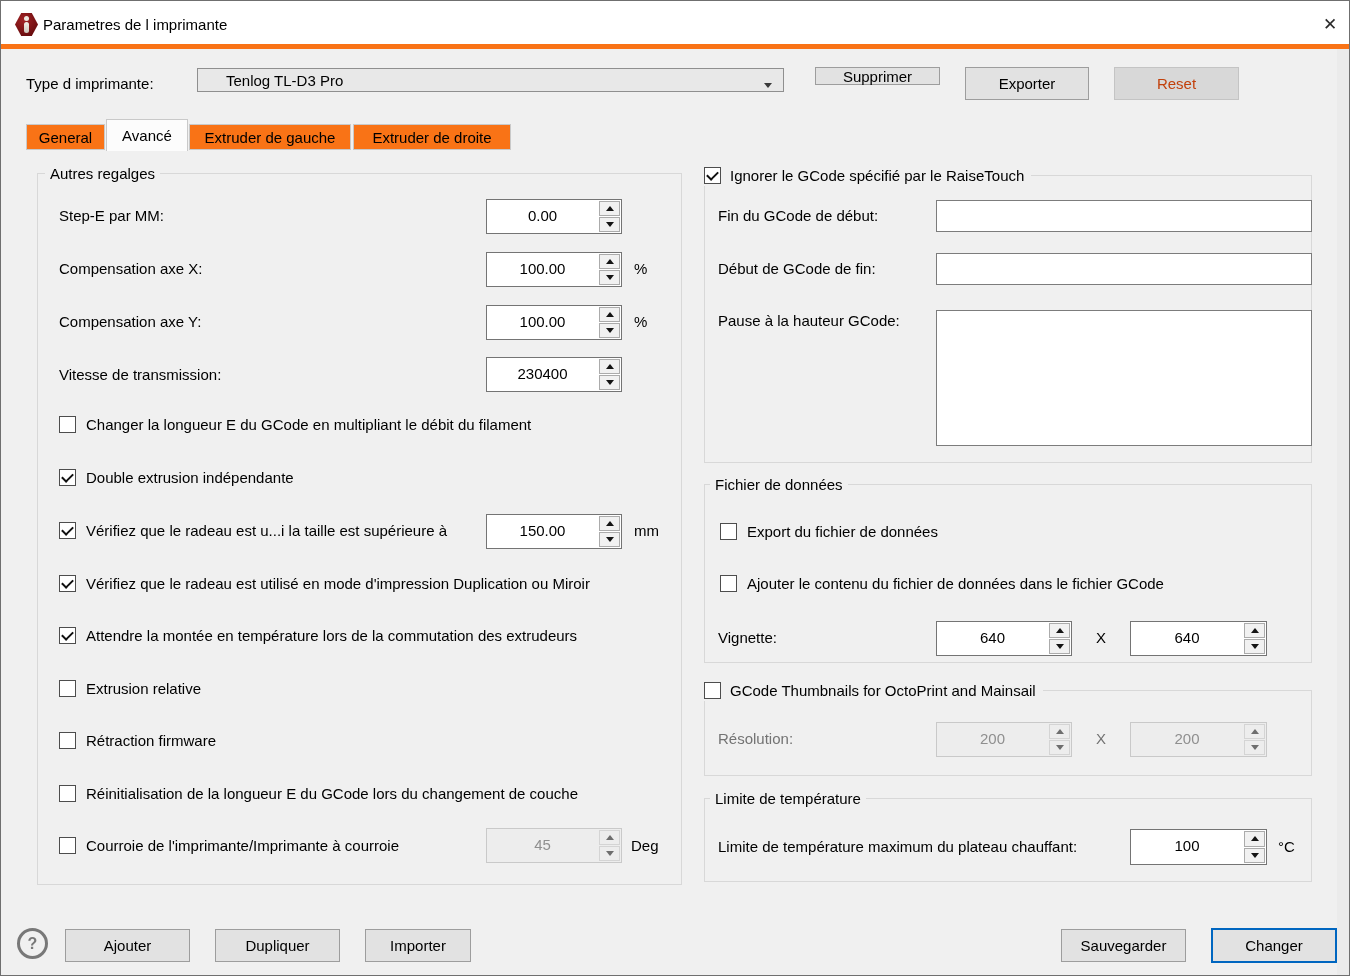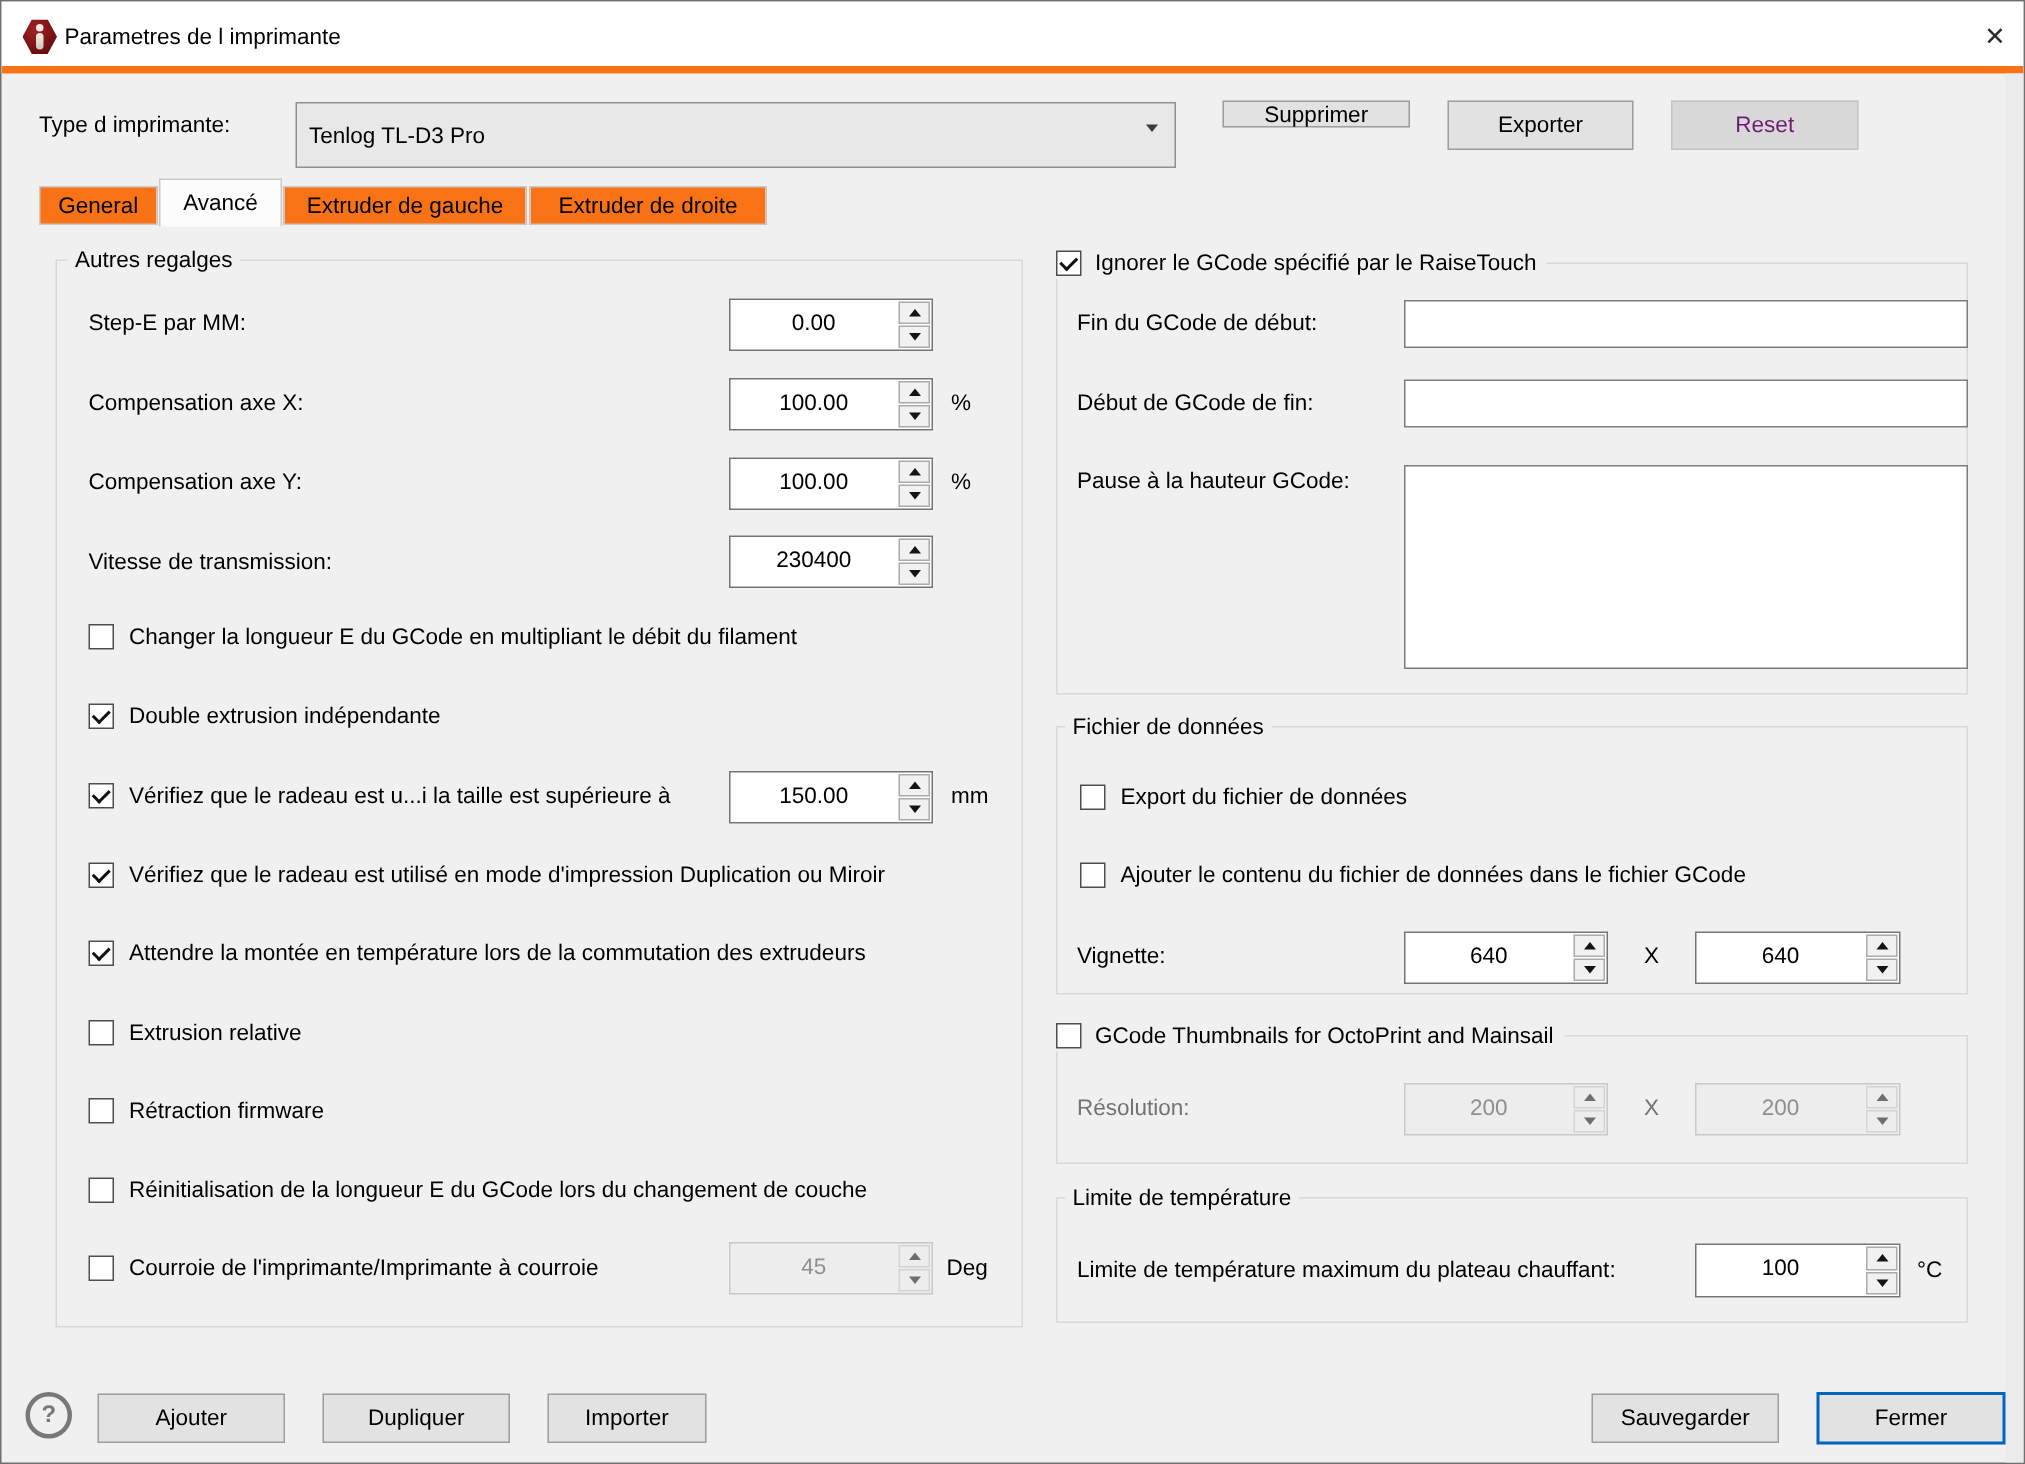--- a/index.html
+++ b/index.html
@@ -14,24 +14,24 @@
   .app-icon { position:absolute; left:14px; top:11px; width:23px; height:25px;
     background: radial-gradient(circle at 38% 32%, #a22325, #6a0c0e 72%);
     clip-path: polygon(27% 4%, 73% 4%, 100% 50%, 73% 96%, 27% 96%, 0% 50%); }
   .app-icon::before { content:""; position:absolute; left:9px; top:4px; width:5px; height:5px; background:#efe9e1; border-radius:50%; }
   .app-icon::after  { content:""; position:absolute; left:9px; top:10px; width:5px; height:11px; background:linear-gradient(#f5f0e9,#cdc6bb); border-radius:3px; }
   .window-title { position:absolute; left:42px; top:0; height:48px; line-height:48px; font-size:15px; }
   .close-btn { position:absolute; left:1314px; top:10px; width:30px; height:28px; text-align:center; line-height:28px; font-size:17px; color:#2b2b2b; cursor:default; }
   
   .lbl { position:absolute; font-size:15px; height:22px; line-height:22px; white-space:nowrap; }
   .lbl.gray { color:#737373; }
-  .combo { position:absolute; left:196px; top:67px; width:587px; height:44px; background:#e8e8e8; border:1px solid #8f8f8f; display:flex; align-items:center; padding:0 8px; font-size:15px; }
+  .combo { position:absolute; left:196px; top:67px; width:587px; height:24px; background:#e8e8e8; border:1px solid #8f8f8f; display:flex; align-items:center; padding:0 28px; font-size:15px; }
   .combo-arrow { position:absolute; right:11px; top:14px; width:0; height:0; border-left:4px solid transparent; border-right:4px solid transparent; border-top:5px solid #3a3a3a; }
   .btn { position:absolute; background:#e2e2e2; border:1px solid #9d9d9d; font-size:15px; display:flex; align-items:center; justify-content:center; cursor:default; }
-  .btn.disabled { background:#d8d8d8; border-color:#c4c4c4; color:#701a75; }
+  .btn.disabled { background:#d8d8d8; border-color:#c4c4c4; color:#c2410c; }
   .btn.primary { border:2px solid #0066c0; }
   
   .tab { position:absolute; top:123px; height:26px; background:#f97316; border:1px solid #c9c9c9; font-size:15px; display:flex; align-items:center; justify-content:center; }
   .tab.active { top:118px; height:32px; background:#fcfcfc; border-bottom:none; z-index:2; }
   
   .groupbox { position:absolute; border:1px solid #d8d8d8; }
   .group-title { position:absolute; background:#f0f0f0; padding:0 5px; font-size:15px; height:20px; line-height:20px; white-space:nowrap; z-index:3; }
   .group-check-title { position:absolute; display:flex; align-items:center; gap:9px; background:#f0f0f0; padding:0 7px 0 2px; height:22px; font-size:15px; white-space:nowrap; z-index:3; }
   
   .cb { position:relative; width:17px; height:17px; background:#fff; border:1px solid #4d4d4d; flex:0 0 auto; }
@@ -278,15 +278,15 @@
   </div>
   <div class="lbl" style="left:1277px; top:835px;">°C</div>
 
   <div class="right-strip"></div>
 
   <div class="help-circle">?</div>
   <div class="btn" style="left:64px; top:928px; width:125px; height:33px;">Ajouter</div>
   <div class="btn" style="left:214px; top:928px; width:125px; height:33px;">Dupliquer</div>
   <div class="btn" style="left:364px; top:928px; width:106px; height:33px;">Importer</div>
   <div class="btn" style="left:1060px; top:928px; width:125px; height:33px;">Sauvegarder</div>
-  <div class="btn primary" style="left:1210px; top:927px; width:126px; height:35px;">Fermer</div>
+  <div class="btn primary" style="left:1210px; top:927px; width:126px; height:35px;">Changer</div>
 
 </div>
 
 </body></html>

